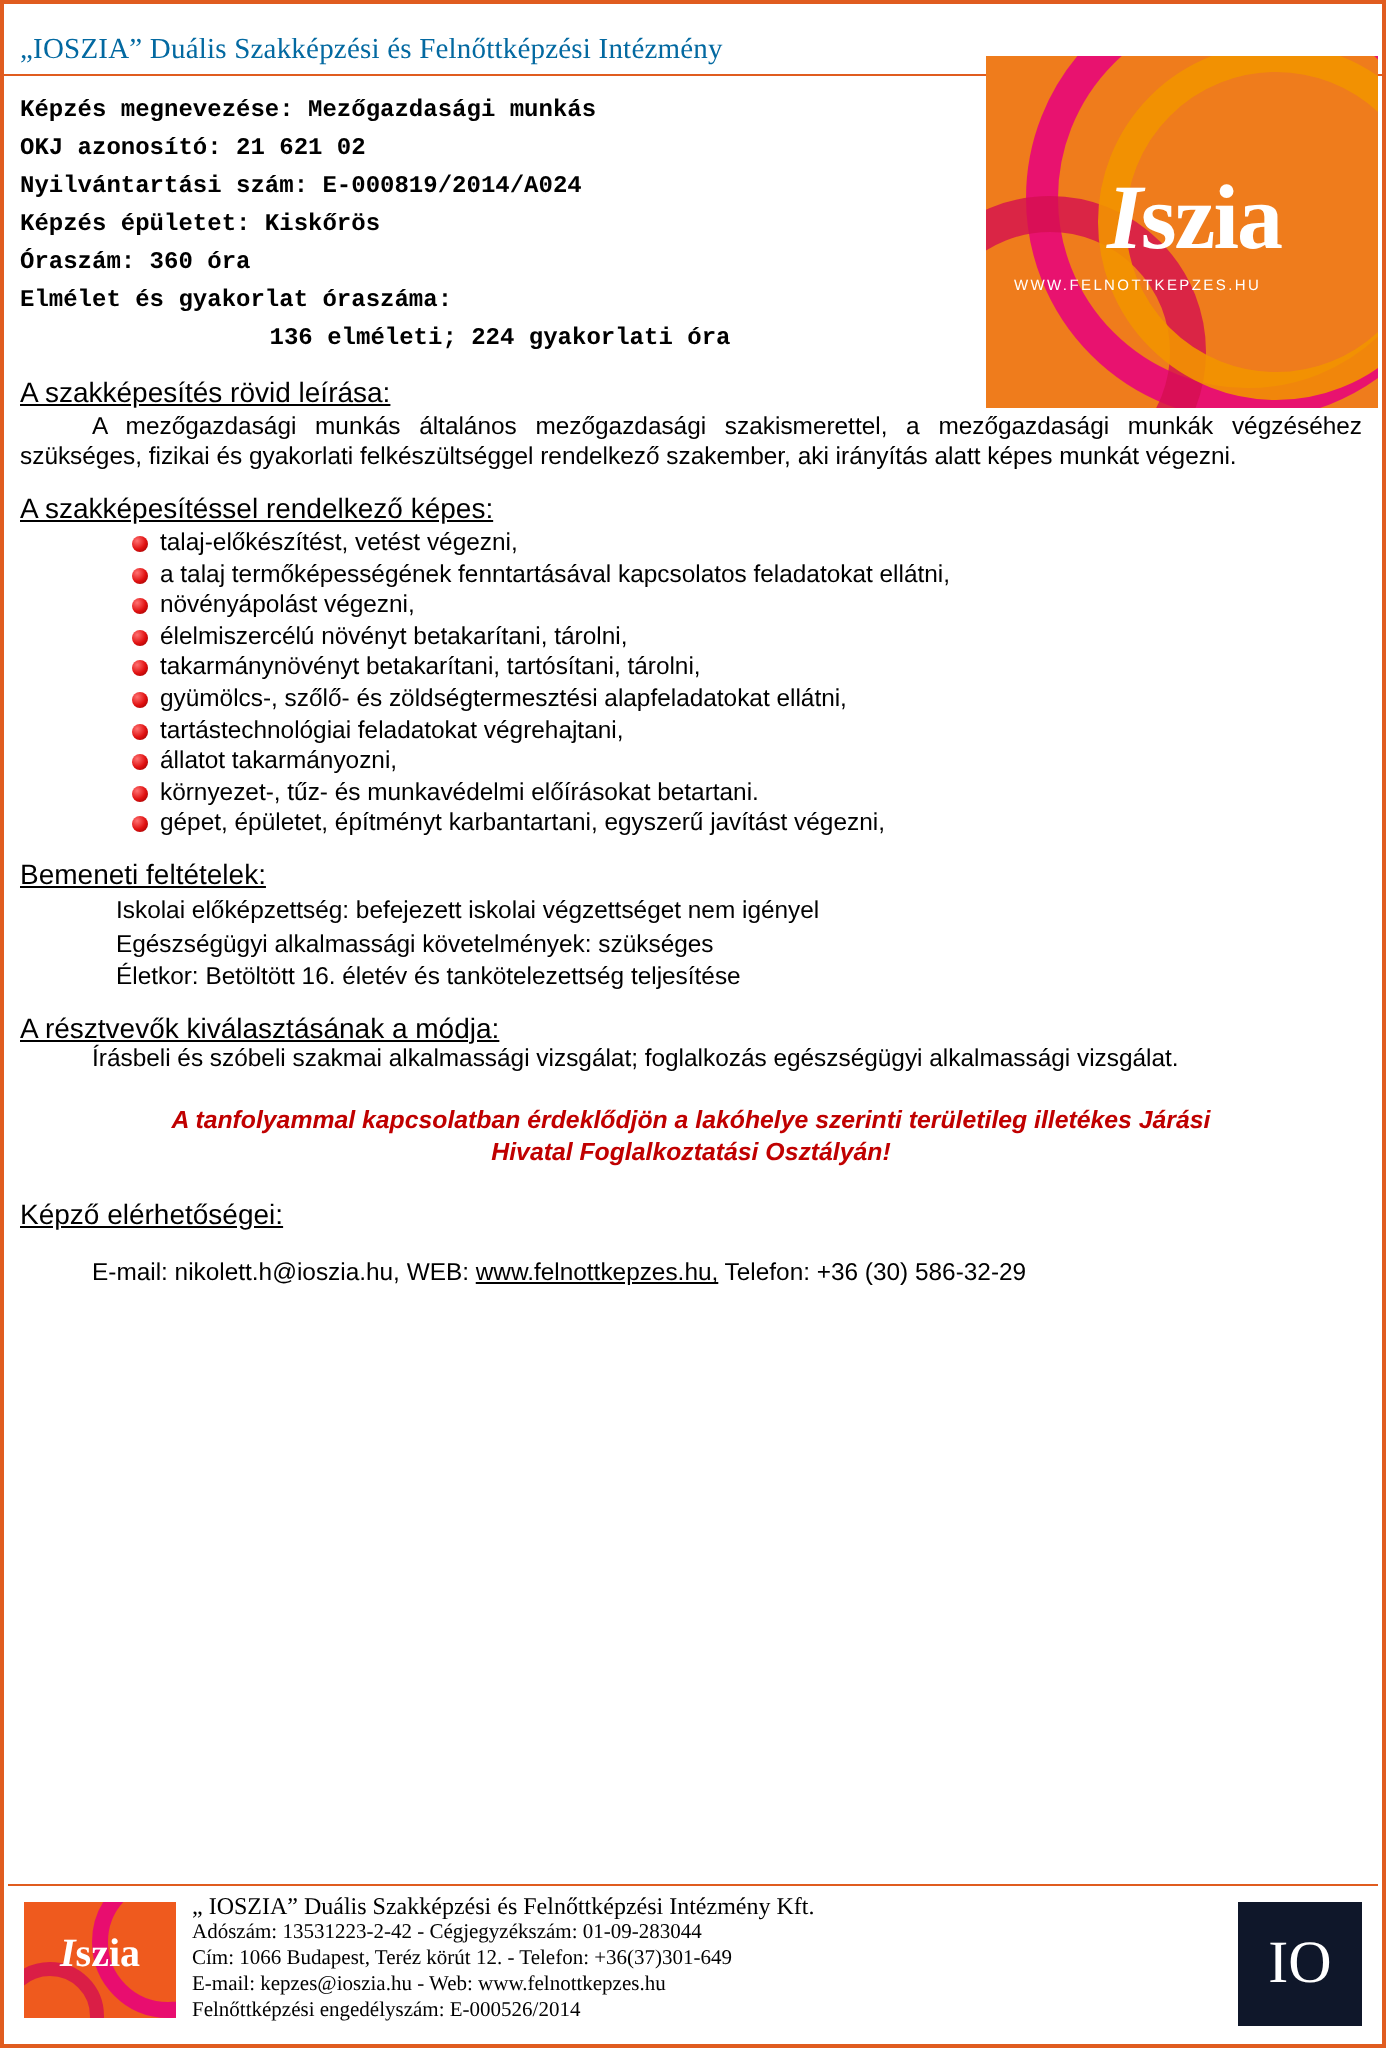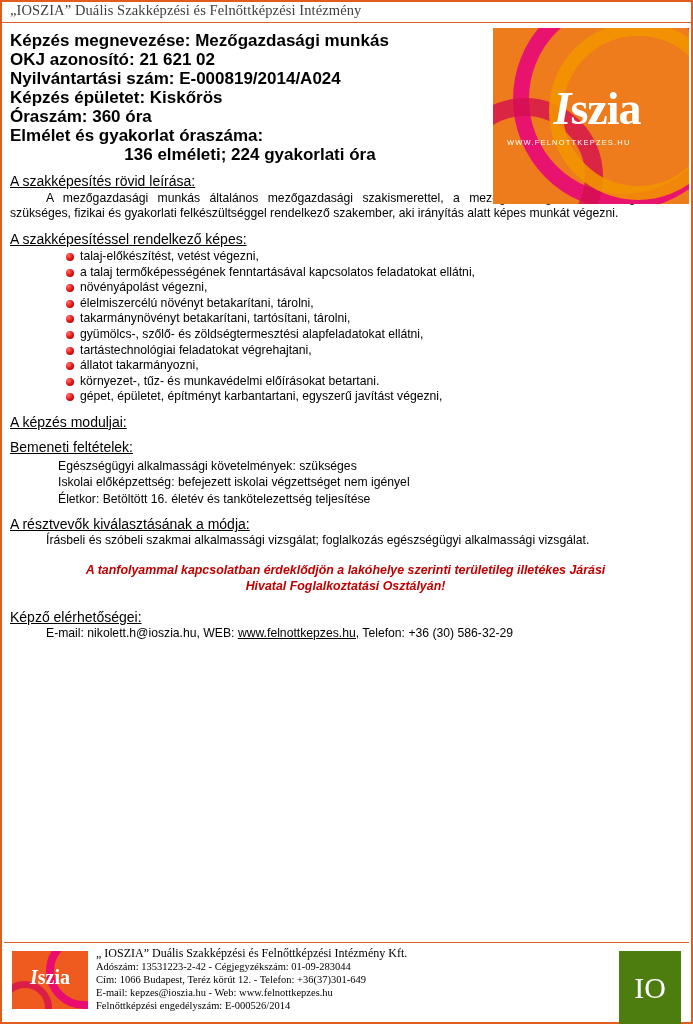--- a/index.html
+++ b/index.html
@@ -20,23 +20,23 @@
     width: 693px;
     height: 1024px;
     box-sizing: border-box;
     border: 2px solid #e05c1f;
     background: #ffffff;
   }
   
   .header-title {
     font-family: "Liberation Serif", serif;
     font-size: 14.5px;
-    padding: 0 0 3px 8px;
+    padding: 15px 0 3px 8px;
     border-bottom: 1.5px solid #e05c1f;
-    color: #404040;
+    color: #0369a1;
     letter-spacing: 0.1px;
   }
   
   .logo-block {
     position: absolute;
     top: 26px;
     right: 2px;
     width: 196px;
     height: 176px;
     overflow: hidden;
@@ -91,24 +91,25 @@
     top: 110px;
     width: 180px;
     font-family: "Liberation Sans", sans-serif;
     font-size: 7.5px;
     color: #ffffff;
     letter-spacing: 1.2px;
   }
   
   .keyfacts {
     margin: 8px 0 0 8px;
-    font-size: 17px;
+    font-size: 12px;
     font-weight: bold;
     line-height: 19px;
     width: 470px;
+    font-family: Liberation Mono, monospace;
   }
   .keyfacts .indent {
     padding-left: 10px;
     text-align: center;
   }
   
   .content {
     padding: 0 10px 0 8px;
     font-size: 12.2px;
     line-height: 15.5px;
@@ -158,21 +159,21 @@
     margin: 14px 24px 0 24px;
     text-align: center;
     font-weight: bold;
     font-style: italic;
     color: #c00000;
     font-size: 12.4px;
     line-height: 16px;
   }
   .contact-line {
     padding-left: 36px;
-    margin-top: 0;
+    margin-top: 14px;
   }
   .link {
     text-decoration: underline;
     color: #000;
   }
   
   .footer {
     position: absolute;
     left: 2px;
     right: 2px;
@@ -229,22 +230,22 @@
     line-height: 13px;
   }
   .footer-center .f-title {
     font-size: 12px;
   }
   .footer-io {
     position: absolute;
     right: 8px;
     top: 8px;
     width: 62px;
-    height: 74px;
-    background: #4d7c0f;
+    height: 62px;
+    background: #0f172a;
     color: #ffffff;
     font-family: "Liberation Serif", serif;
     font-size: 30px;
     display: flex;
     align-items: center;
     justify-content: center;
   }
 </style>
 </head>
 <body>
@@ -284,26 +285,25 @@
       <li>növényápolást végezni,</li>
       <li>élelmiszercélú növényt betakarítani, tárolni,</li>
       <li>takarmánynövényt betakarítani, tartósítani, tárolni,</li>
       <li>gyümölcs-, szőlő- és zöldségtermesztési alapfeladatokat ellátni,</li>
       <li>tartástechnológiai feladatokat végrehajtani,</li>
       <li>állatot takarmányozni,</li>
       <li>környezet-, tűz- és munkavédelmi előírásokat betartani.</li>
       <li>gépet, épületet, építményt karbantartani, egyszerű javítást végezni,</li>
     </ul>
 
-    <div class="section-head">A képzés moduljai:</div>
 
     <div class="section-head">Bemeneti feltételek:</div>
     <div class="simple-list">
+      <div>Iskolai előképzettség: befejezett iskolai végzettséget nem igényel</div>
       <div>Egészségügyi alkalmassági követelmények: szükséges</div>
-      <div>Iskolai előképzettség: befejezett iskolai végzettséget nem igényel</div>
       <div>Életkor: Betöltött 16. életév és tankötelezettség teljesítése</div>
     </div>
 
     <div class="section-head">A résztvevők kiválasztásának a módja:</div>
     <div class="para-indent">Írásbeli és szóbeli szakmai alkalmassági vizsgálat; foglalkozás egészségügyi alkalmassági vizsgálat.</div>
 
     <div class="callout">
       <div>A tanfolyammal kapcsolatban érdeklődjön a lakóhelye szerinti területileg illetékes Járási</div>
       <div>Hivatal Foglalkoztatási Osztályán!</div>
     </div>

